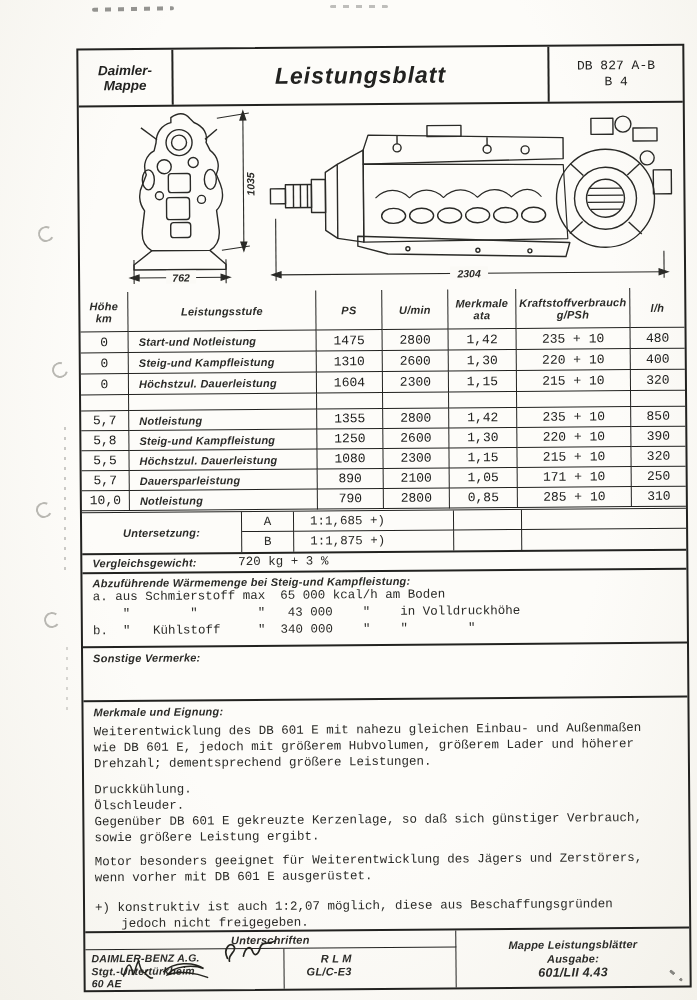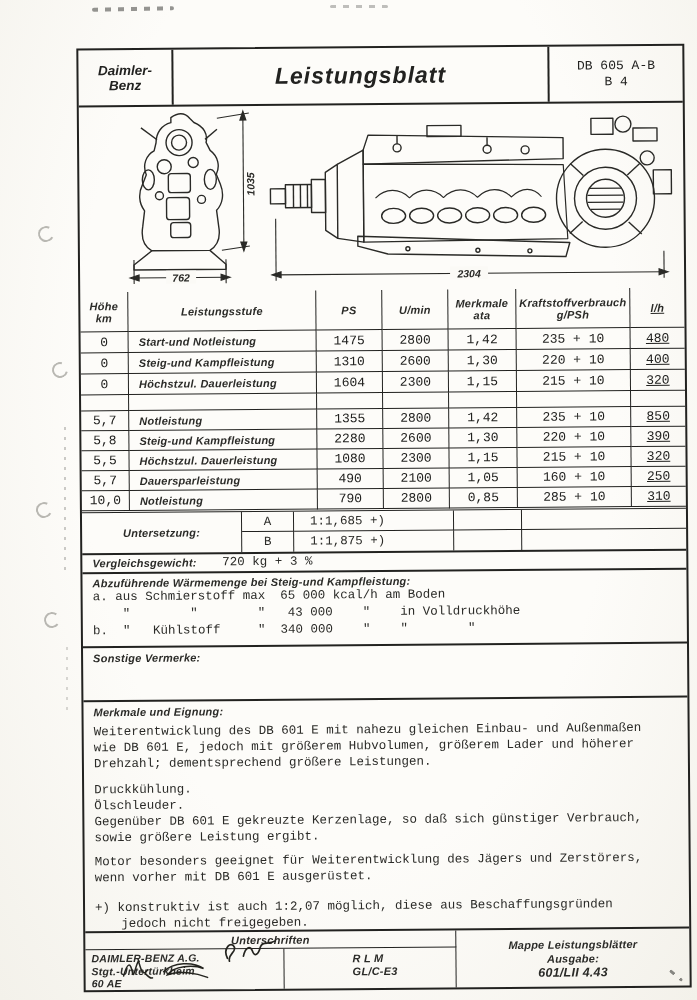--- a/index.html
+++ b/index.html
@@ -46,41 +46,41 @@
   .draw svg{position:absolute;}
   .dimtext{font-style:italic;font-weight:700;font-size:10.5px;font-family:"Liberation Sans",sans-serif;}
 
   
   .tbl{flex:none;display:grid;border-top:0;
     grid-template-columns:48px 188px 66px 66px 68px 114px 1fr;
     grid-template-rows:40px 21px 21px 21px 16px 20px 20px 20px 20px 20px;
     height:221px;border-bottom:1.8px solid var(--ink);}
   .c{border-right:1.3px solid var(--ink);border-bottom:1.2px solid var(--ink);
     display:flex;align-items:center;justify-content:center;overflow:hidden;}
-  .c:nth-child(7n){border-right:none;text-decoration:underline;}
+  .c:nth-child(7n){border-right:none;}
   .hc{flex-direction:column;border-bottom:1.8px solid var(--ink);line-height:12px;text-align:center;}
   .stufe{justify-content:flex-start;padding-left:10px;}
   .num{font-family:"Liberation Mono",monospace;font-size:13px;}
   .gapc{border-bottom:1.6px solid var(--ink);}
 
   
   .unters{flex:none;height:40px;display:grid;
     grid-template-columns:160px 52px 160px 68px 1fr;grid-template-rows:20px 20px;}
   .u-label{grid-row:1/3;border-right:1.3px solid var(--ink);display:flex;align-items:center;justify-content:center;}
   .u-c{border-right:1.3px solid var(--ink);border-bottom:1.2px solid var(--ink);
     display:flex;align-items:center;}
   .u-c.last{border-right:none;}
   .u-c.row2{border-bottom:none;}
   .u-key{justify-content:center;}
   .u-val{padding-left:16px;}
 
   
   .verg{flex:none;height:19px;border-top:2px solid var(--ink);position:relative;}
   .verg .lbl{position:absolute;left:10px;top:2px;}
-  .verg .type{position:absolute;left:140px;top:1px;}
+  .verg .type{position:absolute;left:156px;top:1px;}
 
   
   .waerme{flex:none;height:74px;border-top:2px solid var(--ink);padding:3px 0 0 10px;}
   .waerme .type{line-height:17px;}
 
   
   .sonst{flex:none;height:54px;border-top:2px solid var(--ink);padding:4px 0 0 10px;}
 
   
   .merk{flex:none;height:231px;border-top:2px solid var(--ink);padding:4px 0 0 10px;}
@@ -92,21 +92,21 @@
   
   .foot{flex:1;border-top:2px solid var(--ink);position:relative;}
   .f-band{position:absolute;left:0;top:0;width:371px;height:17px;
     border-bottom:1.6px solid var(--ink);border-right:1.6px solid var(--ink);
     display:flex;align-items:center;justify-content:center;}
   .f-company{position:absolute;left:0;top:17px;width:199px;bottom:0;
     border-right:1.6px solid var(--ink);padding:2px 0 0 6px;}
   .f-company .lbl{font-size:10.5px;line-height:12.5px;display:block;font-weight:700;}
   .f-rlm{position:absolute;left:199px;top:17px;width:172px;bottom:0;
     border-right:1.6px solid var(--ink);padding:4px 0 0 22px;}
-  .f-rlm .inner{display:inline-block;text-align:left;margin-left:46px;}
+  .f-rlm .inner{display:inline-block;text-align:right;}
   .f-rlm .lbl{font-size:11px;line-height:13px;display:block;}
   .f-mappe{position:absolute;left:371px;top:0;right:0;bottom:0;
     display:flex;flex-direction:column;align-items:center;justify-content:center;}
   .f-mappe .lbl{font-size:11px;line-height:14px;}
   .f-mappe .big{font-size:12.5px;}
   .sig{position:absolute;}
 </style>
 </head>
 <body>
 
@@ -118,25 +118,25 @@
 <div class="artifact streak" style="left:330px;top:5px;width:58px;height:3px;opacity:.3;"></div>
 <div class="artifact dotcol" style="left:64px;top:420px;width:2px;height:150px;"></div>
 <div class="artifact dotcol" style="left:66px;top:640px;width:2px;height:70px;opacity:.22;"></div>
 <div class="artifact streak" style="left:668px;top:974px;width:16px;height:3px;transform:rotate(40deg);opacity:.55;"></div>
 
 <div class="doc">
 
   <div class="hdr">
     <div class="hdr-brand">
       <span>Daimler-</span>
-      <span>Benz</span>
+      <span>Mappe</span>
     </div>
     <div class="hdr-title">Leistungsblatt</div>
     <div class="hdr-doc">
-      <span>DB 605 A-B</span>
+      <span>DB 827 A-B</span>
       <span>B 4</span>
     </div>
   </div>
 
   <div class="draw">
 
     <svg style="left:42px;top:3px;" width="140" height="180" viewBox="0 0 140 180">
       <g stroke="#2a2a27" fill="none" stroke-width="1.4" stroke-linejoin="round">
         <path d="M50,8 C57,3 64,3 69,9 L73,13 C83,17 87,25 85,33 L89,41 C97,47 99,57 95,65 L99,75 C103,85 101,95 95,101 L97,117 C99,129 95,137 88,141 L30,141 C23,137 19,129 21,117 L23,101 C17,93 17,83 21,75 L25,65 C21,55 25,45 33,41 L35,33 C35,23 41,15 50,13 Z"></path>
         <circle cx="58" cy="33" r="13"></circle>
@@ -291,40 +291,40 @@
     <div class="c num">5,7</div>
     <div class="c stufe lbl">Notleistung</div>
     <div class="c num">1355</div>
     <div class="c num">2800</div>
     <div class="c num">1,42</div>
     <div class="c num">235 + 10</div>
     <div class="c num">850</div>
 
     <div class="c num">5,8</div>
     <div class="c stufe lbl">Steig-und Kampfleistung</div>
-    <div class="c num">2280</div>
+    <div class="c num">1250</div>
     <div class="c num">2600</div>
     <div class="c num">1,30</div>
     <div class="c num">220 + 10</div>
     <div class="c num">390</div>
 
     <div class="c num">5,5</div>
     <div class="c stufe lbl">Höchstzul. Dauerleistung</div>
     <div class="c num">1080</div>
     <div class="c num">2300</div>
     <div class="c num">1,15</div>
     <div class="c num">215 + 10</div>
     <div class="c num">320</div>
 
     <div class="c num">5,7</div>
     <div class="c stufe lbl">Dauersparleistung</div>
-    <div class="c num">490</div>
+    <div class="c num">890</div>
     <div class="c num">2100</div>
     <div class="c num">1,05</div>
-    <div class="c num">160 + 10</div>
+    <div class="c num">171 + 10</div>
     <div class="c num">250</div>
 
     <div class="c num">10,0</div>
     <div class="c stufe lbl">Notleistung</div>
     <div class="c num">790</div>
     <div class="c num">2800</div>
     <div class="c num">0,85</div>
     <div class="c num">285 + 10</div>
     <div class="c num">310</div>
   </div>

